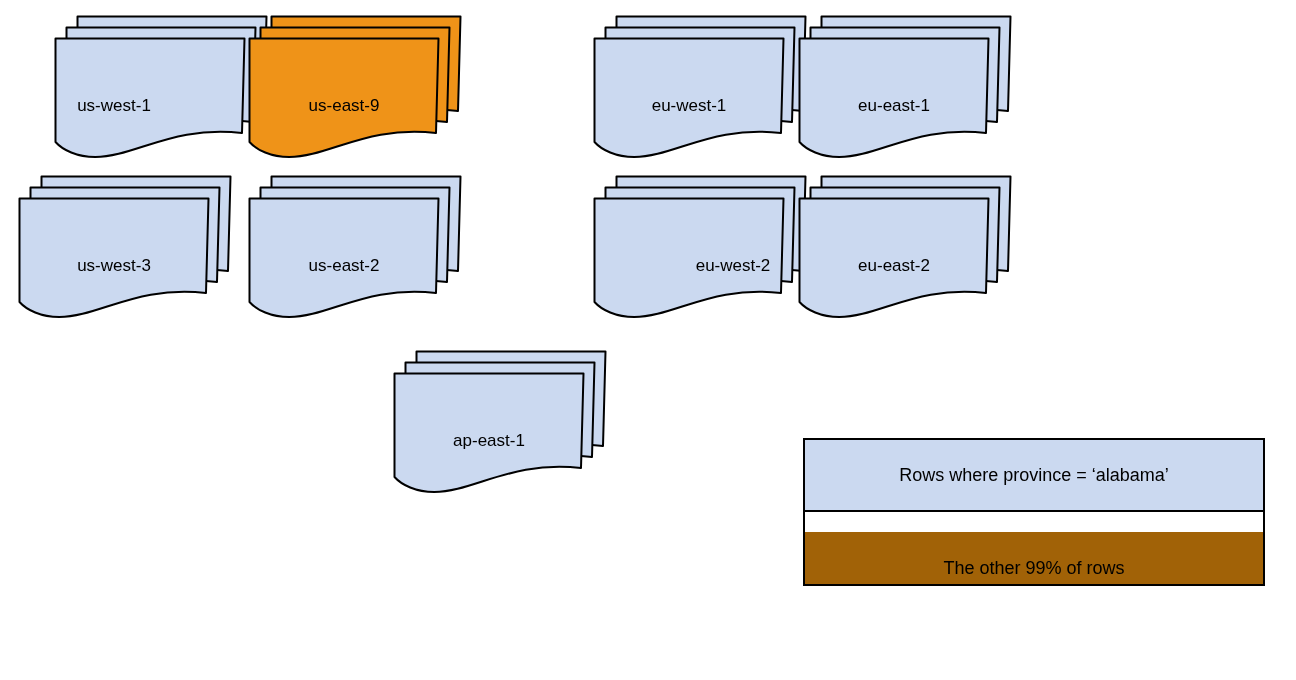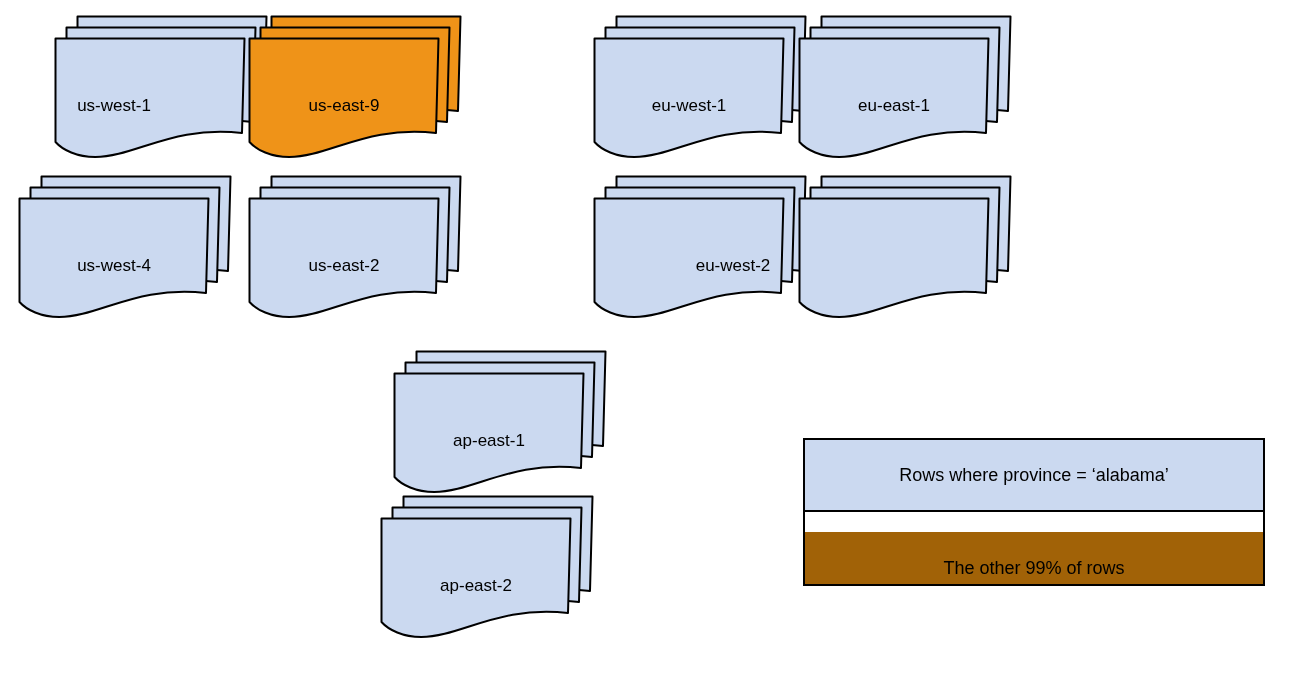--- a/index.html
+++ b/index.html
@@ -119,21 +119,21 @@
         <g transform="translate(22,0)">
           <path d="M 1.5 1.5 L 190.5 1.5 L 188 96 C 119.03999999999999 88 80.64 120 41.28 120 C 23.04 120 8.64 113 1.5 105 Z" fill="#CBD9F0" stroke="#000000" stroke-width="2" stroke-linejoin="round"></path>
         </g>
         <g transform="translate(11,11)">
           <path d="M 1.5 1.5 L 190.5 1.5 L 188 96 C 119.03999999999999 88 80.64 120 41.28 120 C 23.04 120 8.64 113 1.5 105 Z" fill="#CBD9F0" stroke="#000000" stroke-width="2" stroke-linejoin="round"></path>
         </g>
         <g transform="translate(0,22)">
           <path d="M 1.5 1.5 L 190.5 1.5 L 188 96 C 119.03999999999999 88 80.64 120 41.28 120 C 23.04 120 8.64 113 1.5 105 Z" fill="#CBD9F0" stroke="#000000" stroke-width="2" stroke-linejoin="round"></path>
         </g>
       </svg>
-      <div class="stack-label" style="top: 81px;">us-west-4</div>
+      <div class="stack-label" style="top: 81px;">us-west-3</div>
     </div>
     <div class="stack" style="left: 248px; top: 175px; width: 214px; height: 150px;">
       <svg width="214" height="150">
         <g transform="translate(22,0)">
           <path d="M 1.5 1.5 L 190.5 1.5 L 188 96 C 119.03999999999999 88 80.64 120 41.28 120 C 23.04 120 8.64 113 1.5 105 Z" fill="#CBD9F0" stroke="#000000" stroke-width="2" stroke-linejoin="round"></path>
         </g>
         <g transform="translate(11,11)">
           <path d="M 1.5 1.5 L 190.5 1.5 L 188 96 C 119.03999999999999 88 80.64 120 41.28 120 C 23.04 120 8.64 113 1.5 105 Z" fill="#CBD9F0" stroke="#000000" stroke-width="2" stroke-linejoin="round"></path>
         </g>
         <g transform="translate(0,22)">
@@ -161,49 +161,36 @@
         <g transform="translate(22,0)">
           <path d="M 1.5 1.5 L 190.5 1.5 L 188 96 C 119.03999999999999 88 80.64 120 41.28 120 C 23.04 120 8.64 113 1.5 105 Z" fill="#CBD9F0" stroke="#000000" stroke-width="2" stroke-linejoin="round"></path>
         </g>
         <g transform="translate(11,11)">
           <path d="M 1.5 1.5 L 190.5 1.5 L 188 96 C 119.03999999999999 88 80.64 120 41.28 120 C 23.04 120 8.64 113 1.5 105 Z" fill="#CBD9F0" stroke="#000000" stroke-width="2" stroke-linejoin="round"></path>
         </g>
         <g transform="translate(0,22)">
           <path d="M 1.5 1.5 L 190.5 1.5 L 188 96 C 119.03999999999999 88 80.64 120 41.28 120 C 23.04 120 8.64 113 1.5 105 Z" fill="#CBD9F0" stroke="#000000" stroke-width="2" stroke-linejoin="round"></path>
         </g>
       </svg>
+      <div class="stack-label" style="top: 81px;">eu-east-2</div>
     </div>
     <div class="stack" style="left: 393px; top: 350px; width: 214px; height: 150px;">
       <svg width="214" height="150">
         <g transform="translate(22,0)">
           <path d="M 1.5 1.5 L 190.5 1.5 L 188 96 C 119.03999999999999 88 80.64 120 41.28 120 C 23.04 120 8.64 113 1.5 105 Z" fill="#CBD9F0" stroke="#000000" stroke-width="2" stroke-linejoin="round"></path>
         </g>
         <g transform="translate(11,11)">
           <path d="M 1.5 1.5 L 190.5 1.5 L 188 96 C 119.03999999999999 88 80.64 120 41.28 120 C 23.04 120 8.64 113 1.5 105 Z" fill="#CBD9F0" stroke="#000000" stroke-width="2" stroke-linejoin="round"></path>
         </g>
         <g transform="translate(0,22)">
           <path d="M 1.5 1.5 L 190.5 1.5 L 188 96 C 119.03999999999999 88 80.64 120 41.28 120 C 23.04 120 8.64 113 1.5 105 Z" fill="#CBD9F0" stroke="#000000" stroke-width="2" stroke-linejoin="round"></path>
         </g>
       </svg>
       <div class="stack-label" style="top: 81px;">ap-east-1</div>
     </div>
-    <div class="stack" style="left: 380px; top: 495px; width: 214px; height: 150px;">
-      <svg width="214" height="150">
-        <g transform="translate(22,0)">
-          <path d="M 1.5 1.5 L 190.5 1.5 L 188 96 C 119.03999999999999 88 80.64 120 41.28 120 C 23.04 120 8.64 113 1.5 105 Z" fill="#CBD9F0" stroke="#000000" stroke-width="2" stroke-linejoin="round"></path>
-        </g>
-        <g transform="translate(11,11)">
-          <path d="M 1.5 1.5 L 190.5 1.5 L 188 96 C 119.03999999999999 88 80.64 120 41.28 120 C 23.04 120 8.64 113 1.5 105 Z" fill="#CBD9F0" stroke="#000000" stroke-width="2" stroke-linejoin="round"></path>
-        </g>
-        <g transform="translate(0,22)">
-          <path d="M 1.5 1.5 L 190.5 1.5 L 188 96 C 119.03999999999999 88 80.64 120 41.28 120 C 23.04 120 8.64 113 1.5 105 Z" fill="#CBD9F0" stroke="#000000" stroke-width="2" stroke-linejoin="round"></path>
-        </g>
-      </svg>
-      <div class="stack-label" style="top: 81px;">ap-east-2</div>
-    </div>
     <div class="legend" style="left: 803px; top: 438px; width: 462px; height: 148px;">
       <div class="legend-row first" style="background: rgb(203, 217, 240); height: 50%;">
         <span>Rows where province = ‘alabama’</span>
       </div>
       <div class="legend-row" style="background: #a16207; height: 50%; margin-top: 20px;">
         <span>The other 99% of rows</span>
       </div>
     </div>
   </div>
 

